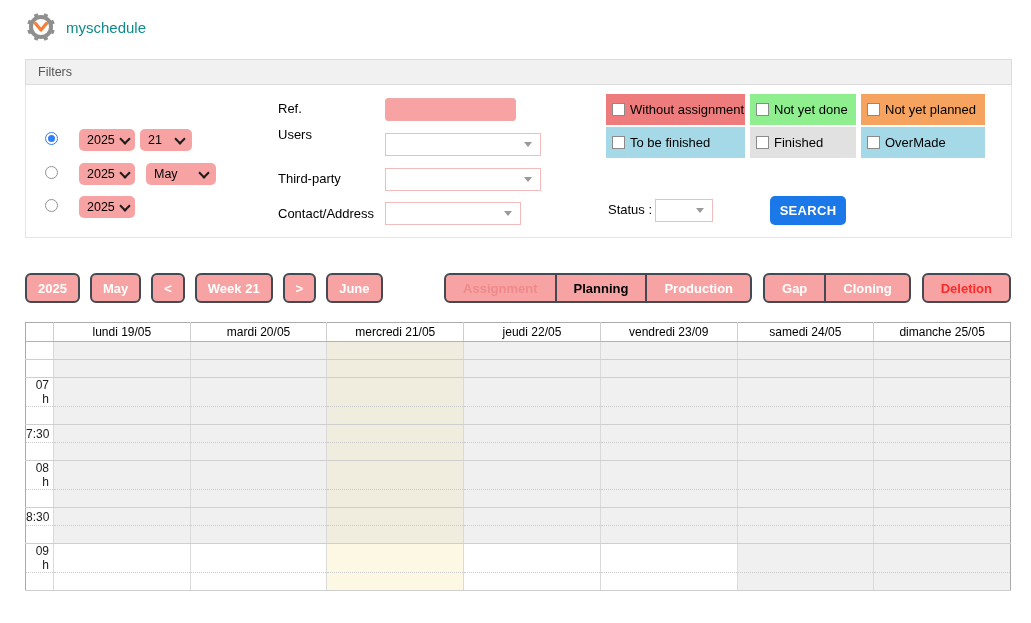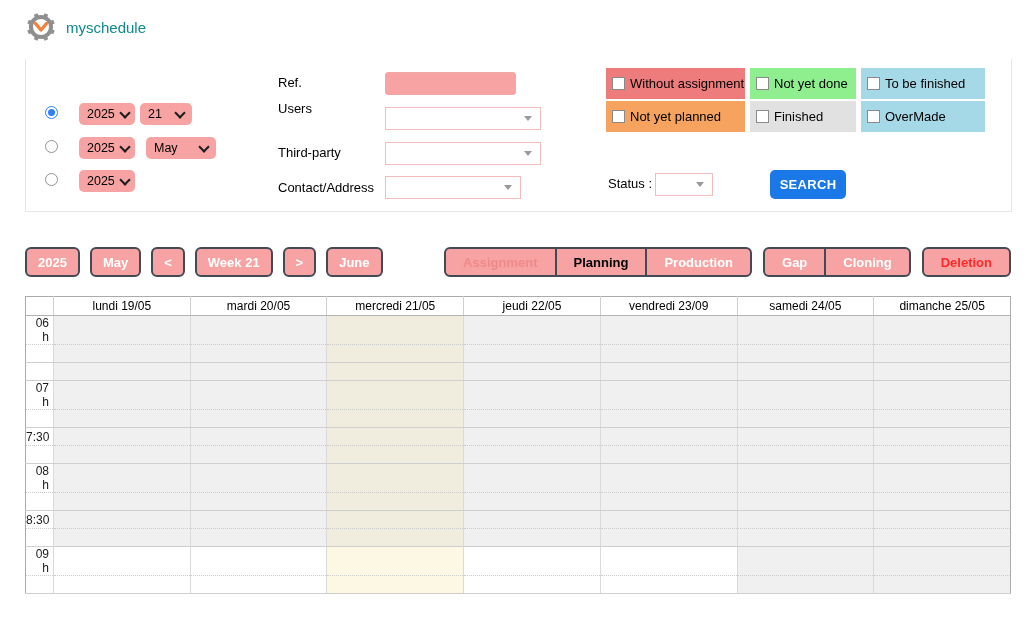--- a/index.html
+++ b/index.html
@@ -68,20 +68,23 @@
         <line x1="16" y1="2" x2="16" y2="8" transform="rotate(337.5 16 16)"></line>
       </g>
       <circle cx="16" cy="16" r="10" fill="#ffffff" stroke="#8f8f8f" stroke-width="4"></circle>
       <path d="M10.5 12.5 L16 19 L21.5 12.5" fill="none" stroke="#f4803f" stroke-width="3.4" stroke-linecap="round" stroke-linejoin="round"></path>
     </svg>
   </span>
   <span class="app-title">myschedule</span>
 </header>
 
 <section class="filters">
+  <div class="filters-bar">
+    <span>Filters</span>
+  </div>
   <div class="filters-body">
 
     <span class="radio checked" style="top:47px"></span>
     <div class="pselect" style="left:53px;top:44px;width:56px">
         <span>2025</span>
         <span class="chev"></span>
       </div>
     <div class="pselect" style="left:114px;top:44px;width:52px">
         <span>21</span>
         <span class="chev"></span>
@@ -121,27 +124,27 @@
 
     <div class="cbgrid" id="cbgrid">
         <div class="cbcell" style="background: rgb(238, 124, 124);">
           <span class="cbbox"></span>
           <span>Without assignment</span>
         </div>
         <div class="cbcell" style="background: rgb(143, 239, 143);">
           <span class="cbbox"></span>
           <span>Not yet done</span>
         </div>
+        <div class="cbcell" style="background: rgb(245, 163, 95);">
+          <span class="cbbox"></span>
+          <span>Not yet planned</span>
+        </div>
         <div class="cbcell" style="background: rgb(166, 217, 231);">
           <span class="cbbox"></span>
           <span>To be finished</span>
-        </div>
-        <div class="cbcell" style="background: rgb(245, 163, 95);">
-          <span class="cbbox"></span>
-          <span>Not yet planned</span>
         </div>
         <div class="cbcell" style="background: rgb(225, 225, 225);">
           <span class="cbbox"></span>
           <span>Finished</span>
         </div>
         <div class="cbcell" style="background: rgb(166, 217, 231);">
           <span class="cbbox"></span>
           <span>OverMade</span>
         </div>
       </div>
@@ -196,30 +199,20 @@
         <th>lundi 19/05</th>
         <th>mardi 20/05</th>
         <th>mercredi 21/05</th>
         <th>jeudi 22/05</th>
         <th>vendredi 23/09</th>
         <th>samedi 24/05</th>
         <th>dimanche 25/05</th>
       </tr>
     </thead>
   <tbody id="cal-body">
-      <tr class="q1">
-        <td class="time">06 h</td>
-        <td style="background: rgb(240, 240, 240);"></td>
-        <td style="background: rgb(240, 240, 240);"></td>
-        <td style="background: rgb(240, 237, 222);"></td>
-        <td style="background: rgb(240, 240, 240);"></td>
-        <td style="background: rgb(240, 240, 240);"></td>
-        <td style="background: rgb(240, 240, 240);"></td>
-        <td style="background: rgb(240, 240, 240);"></td>
-      </tr>
       <tr class="q2">
         <td class="time"></td>
         <td style="background: rgb(240, 240, 240);"></td>
         <td style="background: rgb(240, 240, 240);"></td>
         <td style="background: rgb(240, 237, 222);"></td>
         <td style="background: rgb(240, 240, 240);"></td>
         <td style="background: rgb(240, 240, 240);"></td>
         <td style="background: rgb(240, 240, 240);"></td>
         <td style="background: rgb(240, 240, 240);"></td>
       </tr>

